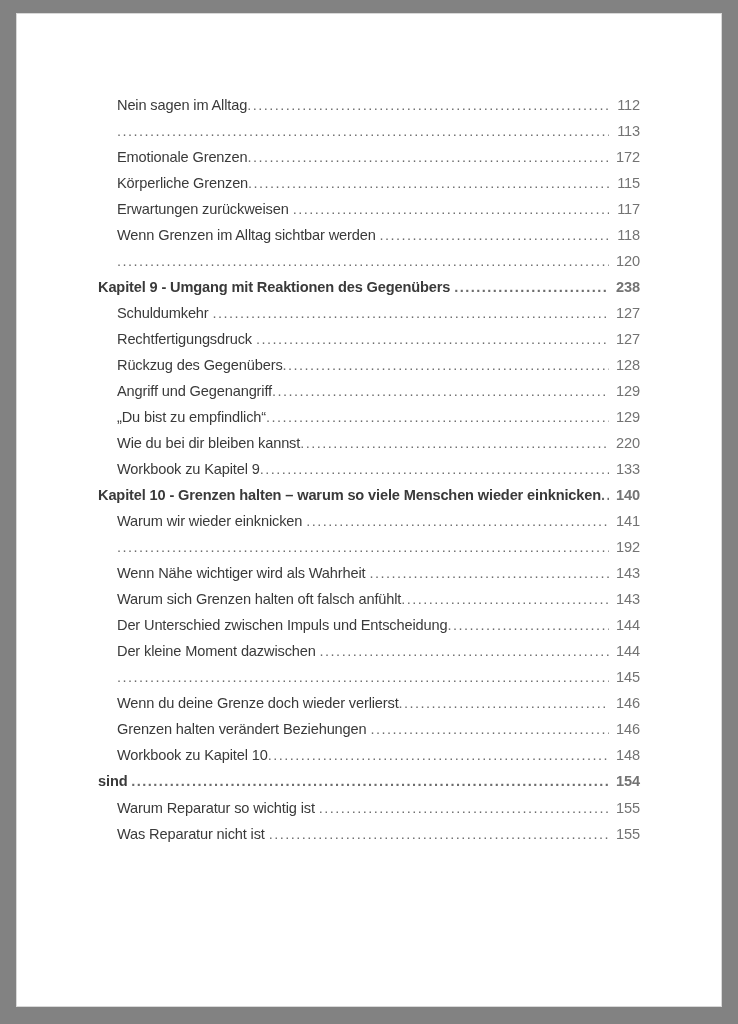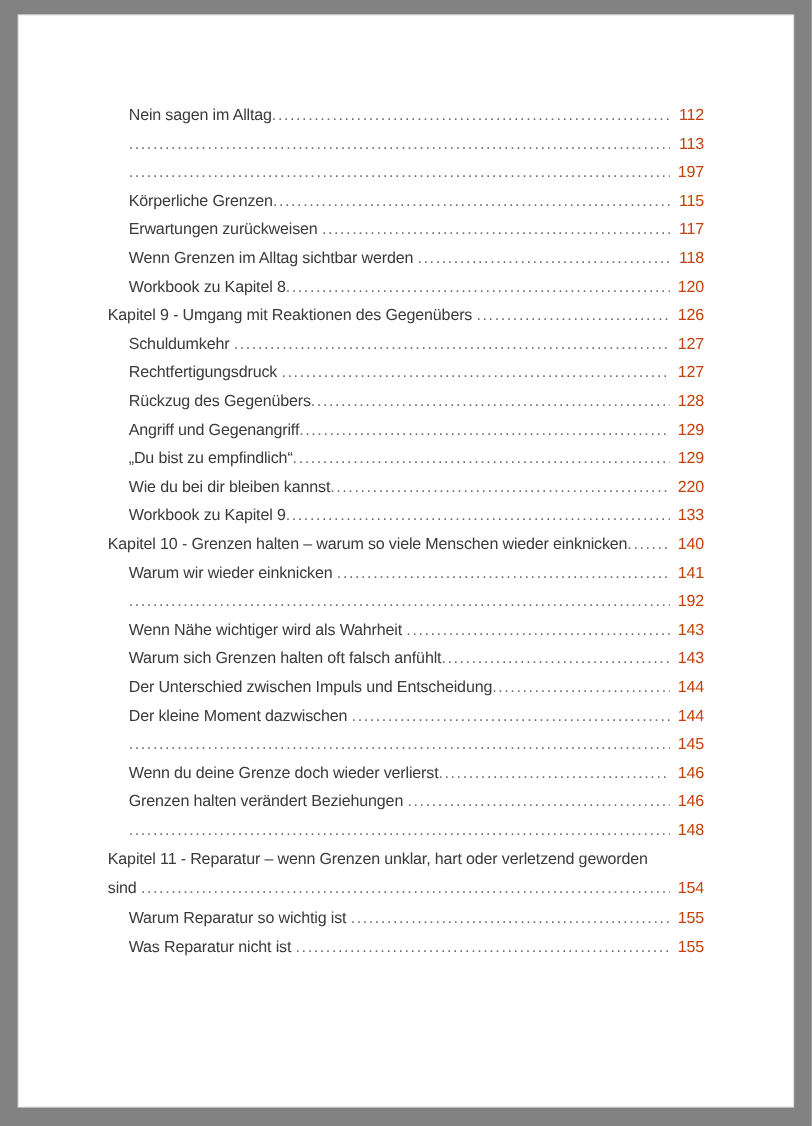--- a/index.html
+++ b/index.html
@@ -37,20 +37,21 @@
     align-items: baseline;
     font-size: 14.6px;
     line-height: 26px;
     color: #3a3a3a;
     letter-spacing: -0.01em;
     white-space: nowrap;
   }
 
   .toc-entry.level-1 {
     padding-left: 0px;
+    font-weight: bold;
   }
 
   .toc-entry.level-2 {
     padding-left: 19px;
   }
 
   
   .toc-entry.wrap {
     display: block;
     white-space: normal;
@@ -82,65 +83,65 @@
     font-size: 14.6px;
     position: relative;
     top: -0.5px;
   }
 
   .page-num {
     flex: 0 0 auto;
     text-align: right;
     min-width: 26px;
     padding-left: 5px;
-    color: #c2410c;
+    color: #737373;
   }
 </style>
 </head>
 <body>
 
 <div class="page">
   <div class="toc" id="toc-root">
       <div class="toc-entry level-2">
         <span class="title">Nein sagen im Alltag</span>
         <span class="leader">.......................................................................................................................................................................................................</span>
         <span class="page-num">112</span>
       </div>
       <div class="toc-entry level-2">
         <span class="leader">.......................................................................................................................................................................................................</span>
         <span class="page-num">113</span>
       </div>
       <div class="toc-entry level-2">
-        <span class="leader">.......................................................................................................................................................................................................</span>
-        <span class="page-num">197</span>
+        <span class="title">Emotionale Grenzen</span>
+        <span class="leader">.......................................................................................................................................................................................................</span>
+        <span class="page-num">172</span>
       </div>
       <div class="toc-entry level-2">
         <span class="title">Körperliche Grenzen</span>
         <span class="leader">.......................................................................................................................................................................................................</span>
         <span class="page-num">115</span>
       </div>
       <div class="toc-entry level-2">
         <span class="title">Erwartungen zurückweisen&nbsp;</span>
         <span class="leader">.......................................................................................................................................................................................................</span>
         <span class="page-num">117</span>
       </div>
       <div class="toc-entry level-2">
         <span class="title">Wenn Grenzen im Alltag sichtbar werden&nbsp;</span>
         <span class="leader">.......................................................................................................................................................................................................</span>
         <span class="page-num">118</span>
       </div>
       <div class="toc-entry level-2">
-        <span class="title">Workbook zu Kapitel 8</span>
         <span class="leader">.......................................................................................................................................................................................................</span>
         <span class="page-num">120</span>
       </div>
       <div class="toc-entry level-1">
         <span class="title">Kapitel 9 - Umgang mit Reaktionen des Gegenübers&nbsp;</span>
         <span class="leader">.......................................................................................................................................................................................................</span>
-        <span class="page-num">126</span>
+        <span class="page-num">238</span>
       </div>
       <div class="toc-entry level-2">
         <span class="title">Schuldumkehr&nbsp;</span>
         <span class="leader">.......................................................................................................................................................................................................</span>
         <span class="page-num">127</span>
       </div>
       <div class="toc-entry level-2">
         <span class="title">Rechtfertigungsdruck&nbsp;</span>
         <span class="leader">.......................................................................................................................................................................................................</span>
         <span class="page-num">127</span>
@@ -212,24 +213,25 @@
         <span class="title">Wenn du deine Grenze doch wieder verlierst</span>
         <span class="leader">.......................................................................................................................................................................................................</span>
         <span class="page-num">146</span>
       </div>
       <div class="toc-entry level-2">
         <span class="title">Grenzen halten verändert Beziehungen&nbsp;</span>
         <span class="leader">.......................................................................................................................................................................................................</span>
         <span class="page-num">146</span>
       </div>
       <div class="toc-entry level-2">
+        <span class="title">Workbook zu Kapitel 10</span>
         <span class="leader">.......................................................................................................................................................................................................</span>
         <span class="page-num">148</span>
       </div>
-      <div class="toc-entry level-1 wrap"><span class="title">Kapitel 11 - Reparatur – wenn Grenzen unklar, hart oder verletzend geworden</span><div class="leader-wrap">
+      <div class="toc-entry level-1 wrap"><div class="leader-wrap">
           <span class="cont">sind&nbsp;</span>
           <span class="leader">.......................................................................................................................................................................................................</span>
           <span class="page-num">154</span>
         </div></div>
       <div class="toc-entry level-2">
         <span class="title">Warum Reparatur so wichtig ist&nbsp;</span>
         <span class="leader">.......................................................................................................................................................................................................</span>
         <span class="page-num">155</span>
       </div>
       <div class="toc-entry level-2">

